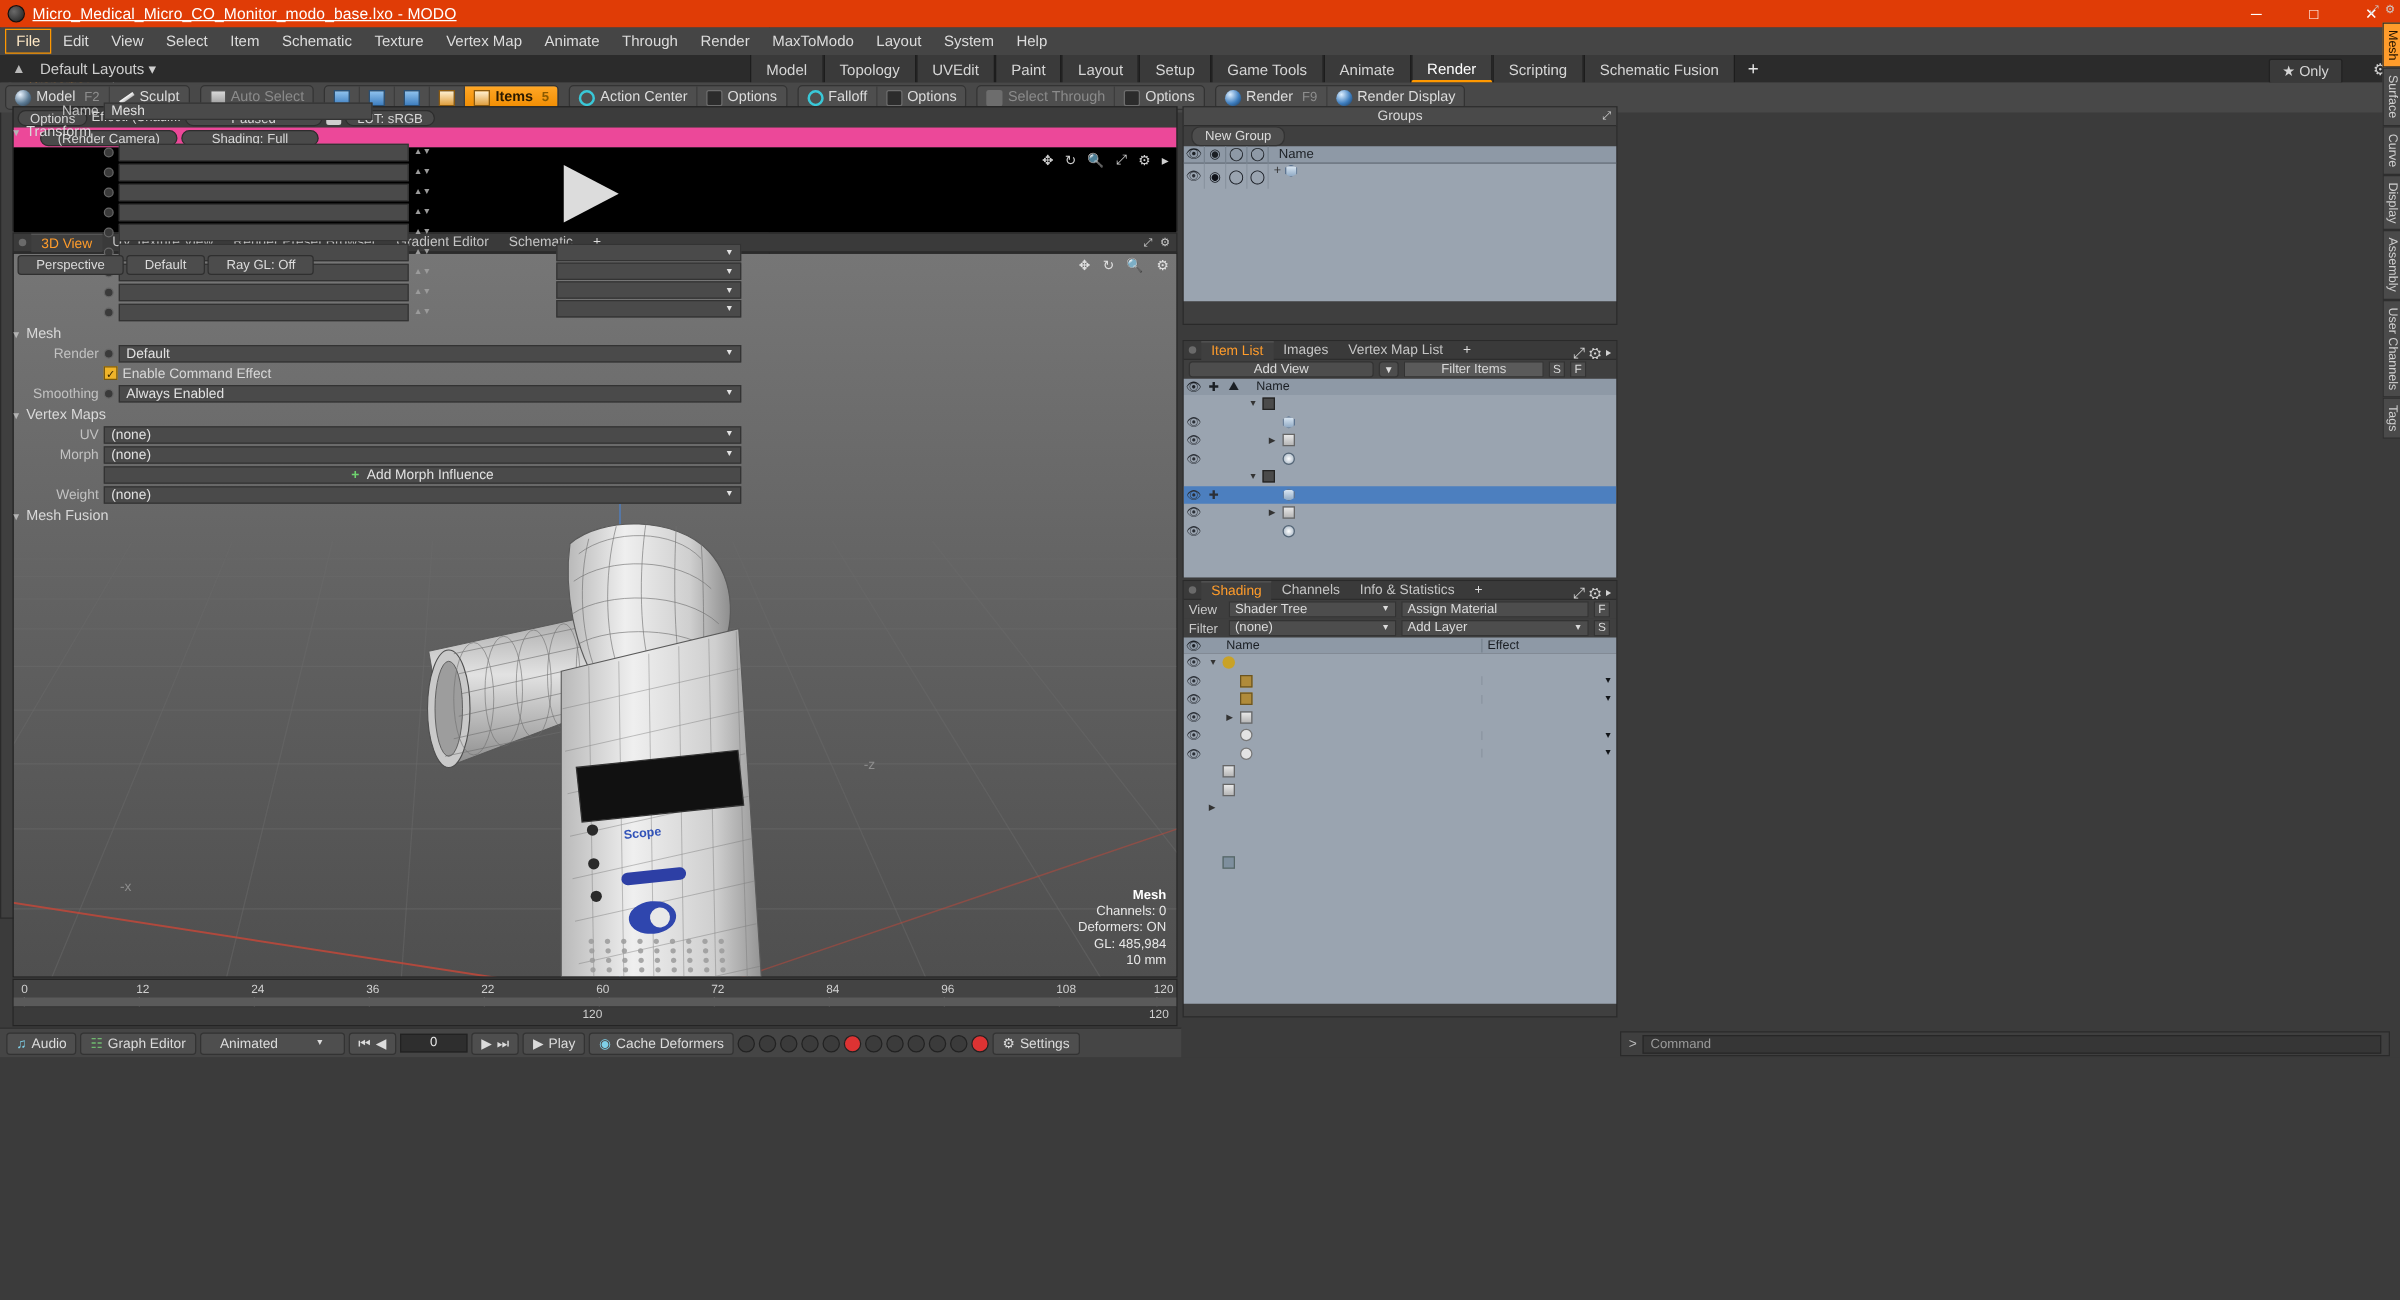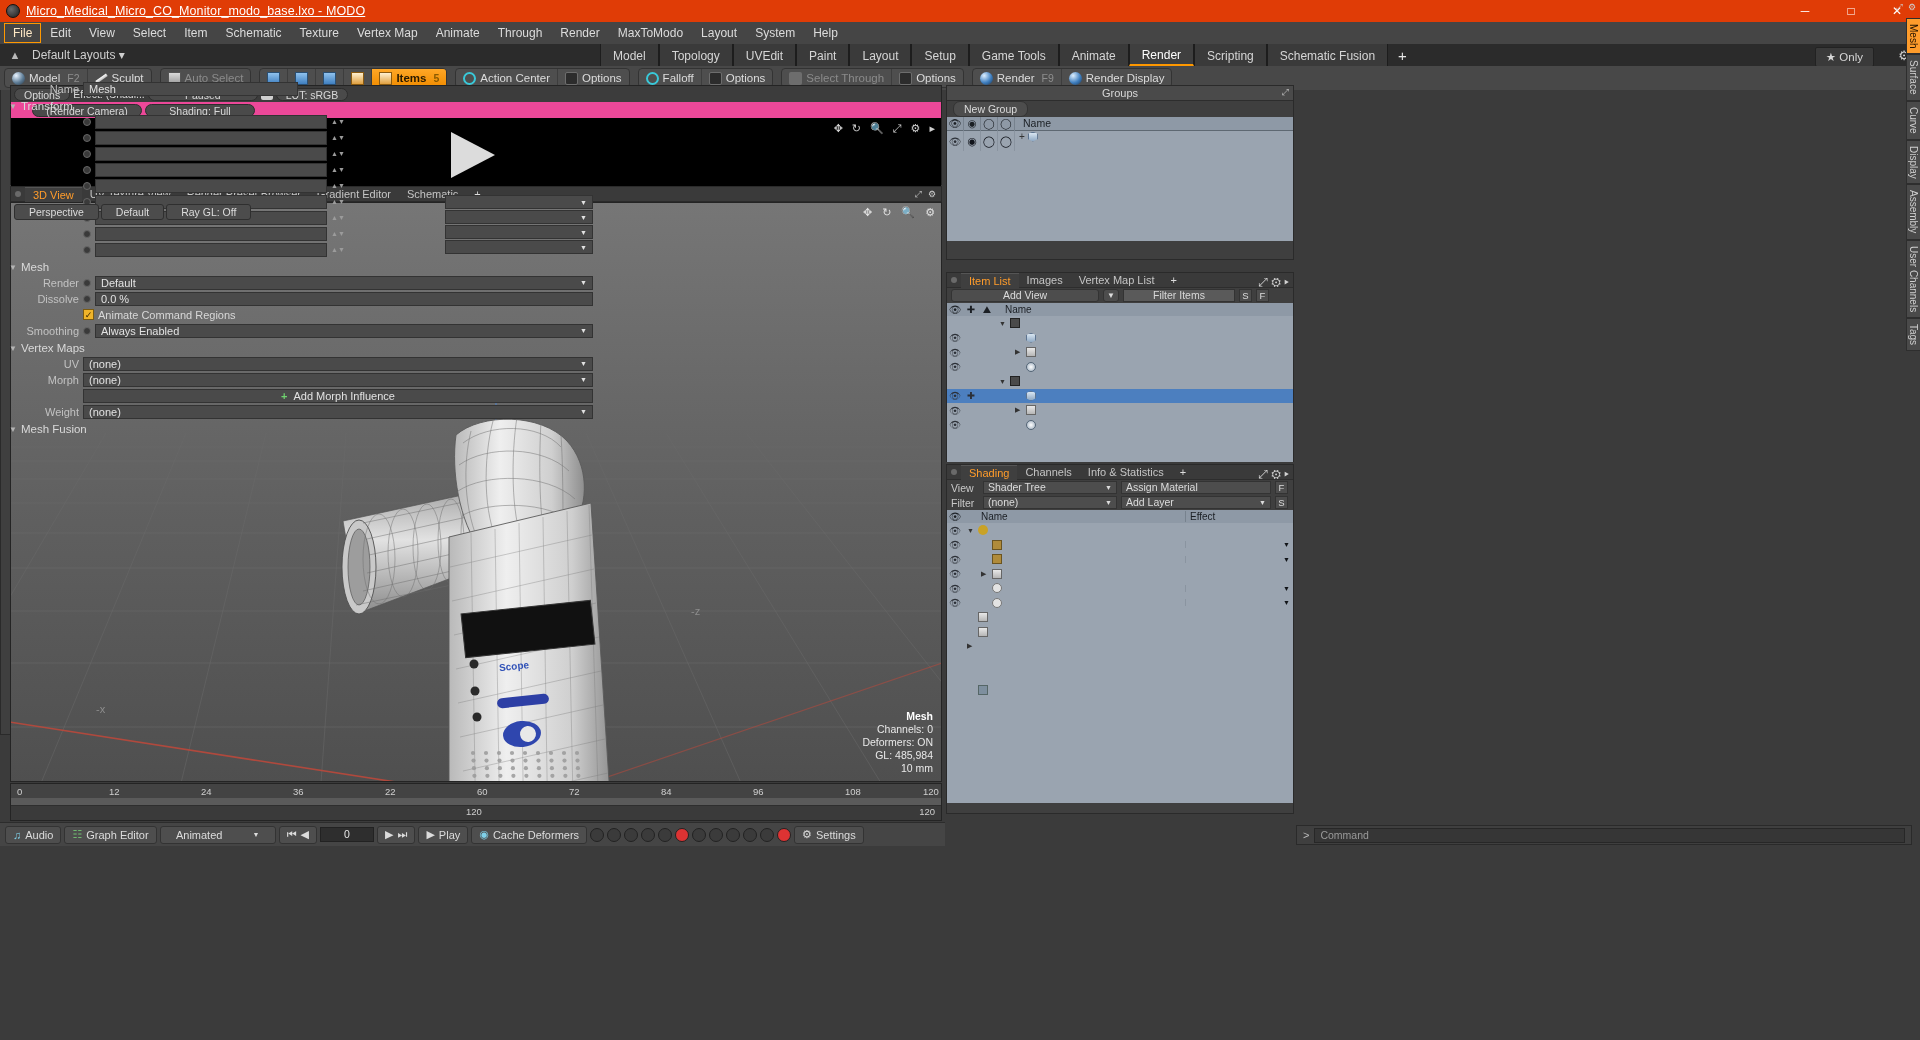--- a/index.html
+++ b/index.html
@@ -1230,28 +1230,23 @@
       </div>
       <div class="frow">
         <span class="flab">Render</span>
         <span class="fdot"></span>
         <span class="fdd">
           <span>Default</span>
             <span style="font-size:7px">▼</span>
         </span>
       </div>
       <div class="frow">
-        <span class="flab">Dissolve</span>
-        <span class="fdot"></span>
-        <span class="fval">0.0 %</span>
-      </div>
-      <div class="frow">
         <span class="flab"></span>
         <span class="chkbox">✓</span>
-        <span style="font-size:11px;color:#d8d8d8">Animate Command Regions</span>
+        <span style="font-size:11px;color:#d8d8d8">Enable Command Effect</span>
       </div>
       <div class="frow">
         <span class="flab">Smoothing</span>
         <span class="fdot"></span>
         <span class="fdd">
           <span>Always Enabled</span>
             <span style="font-size:7px">▼</span>
         </span>
       </div>
 

